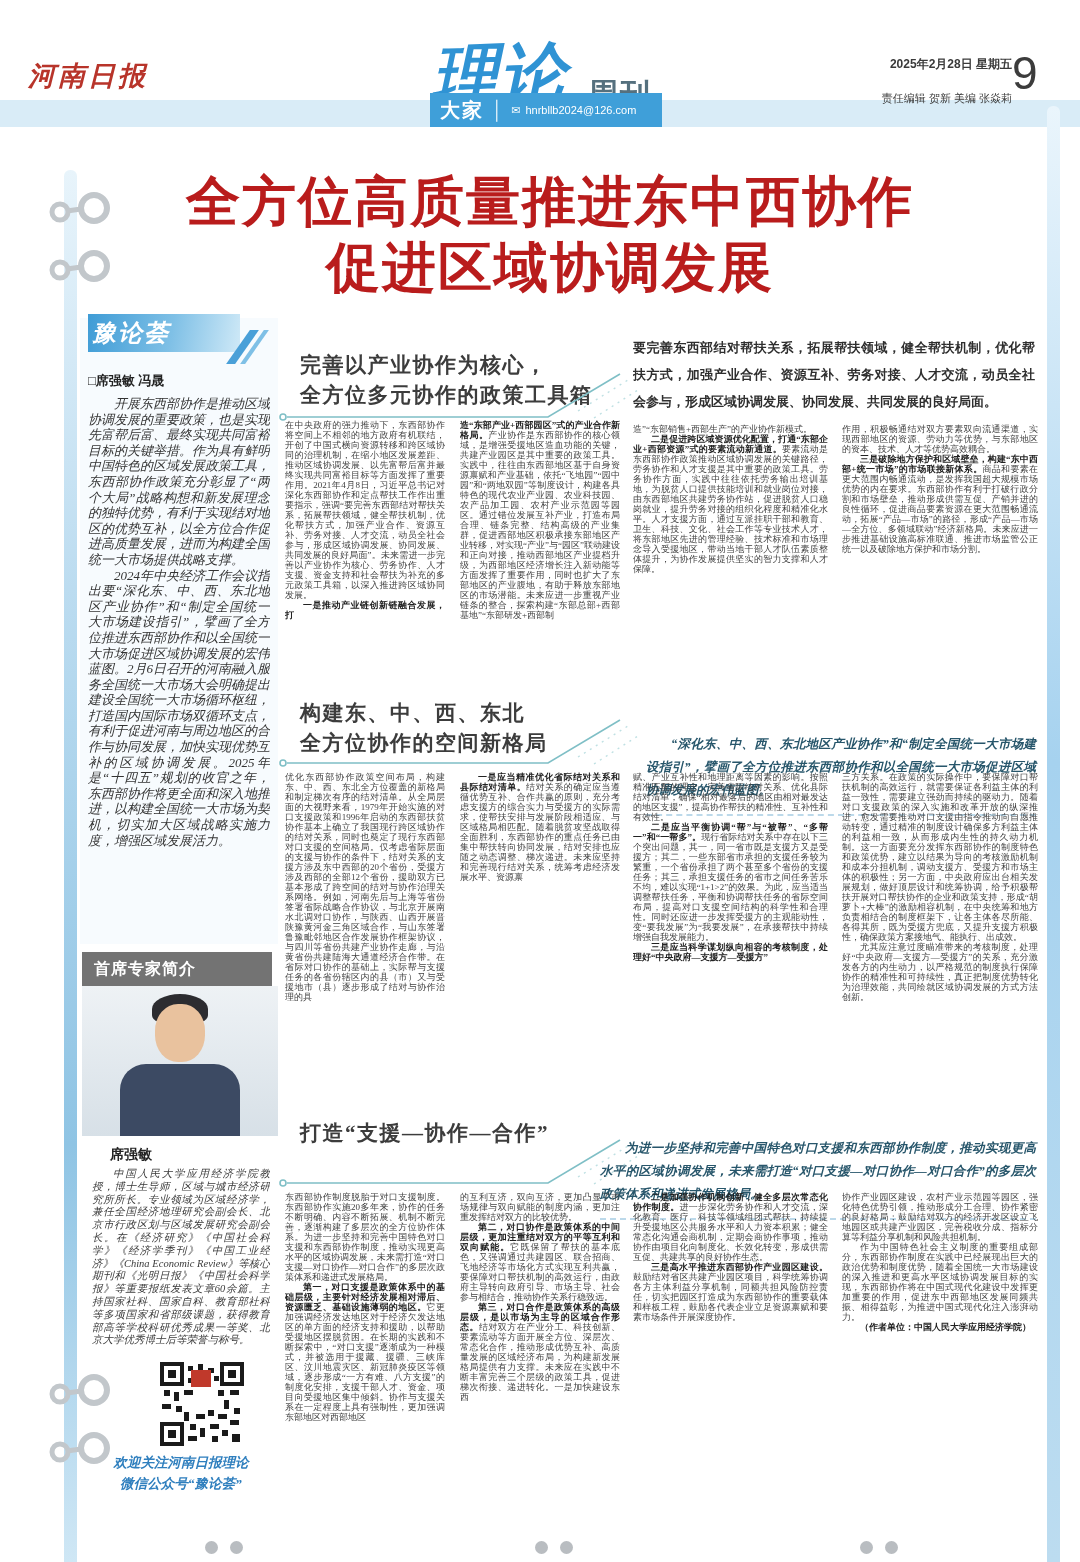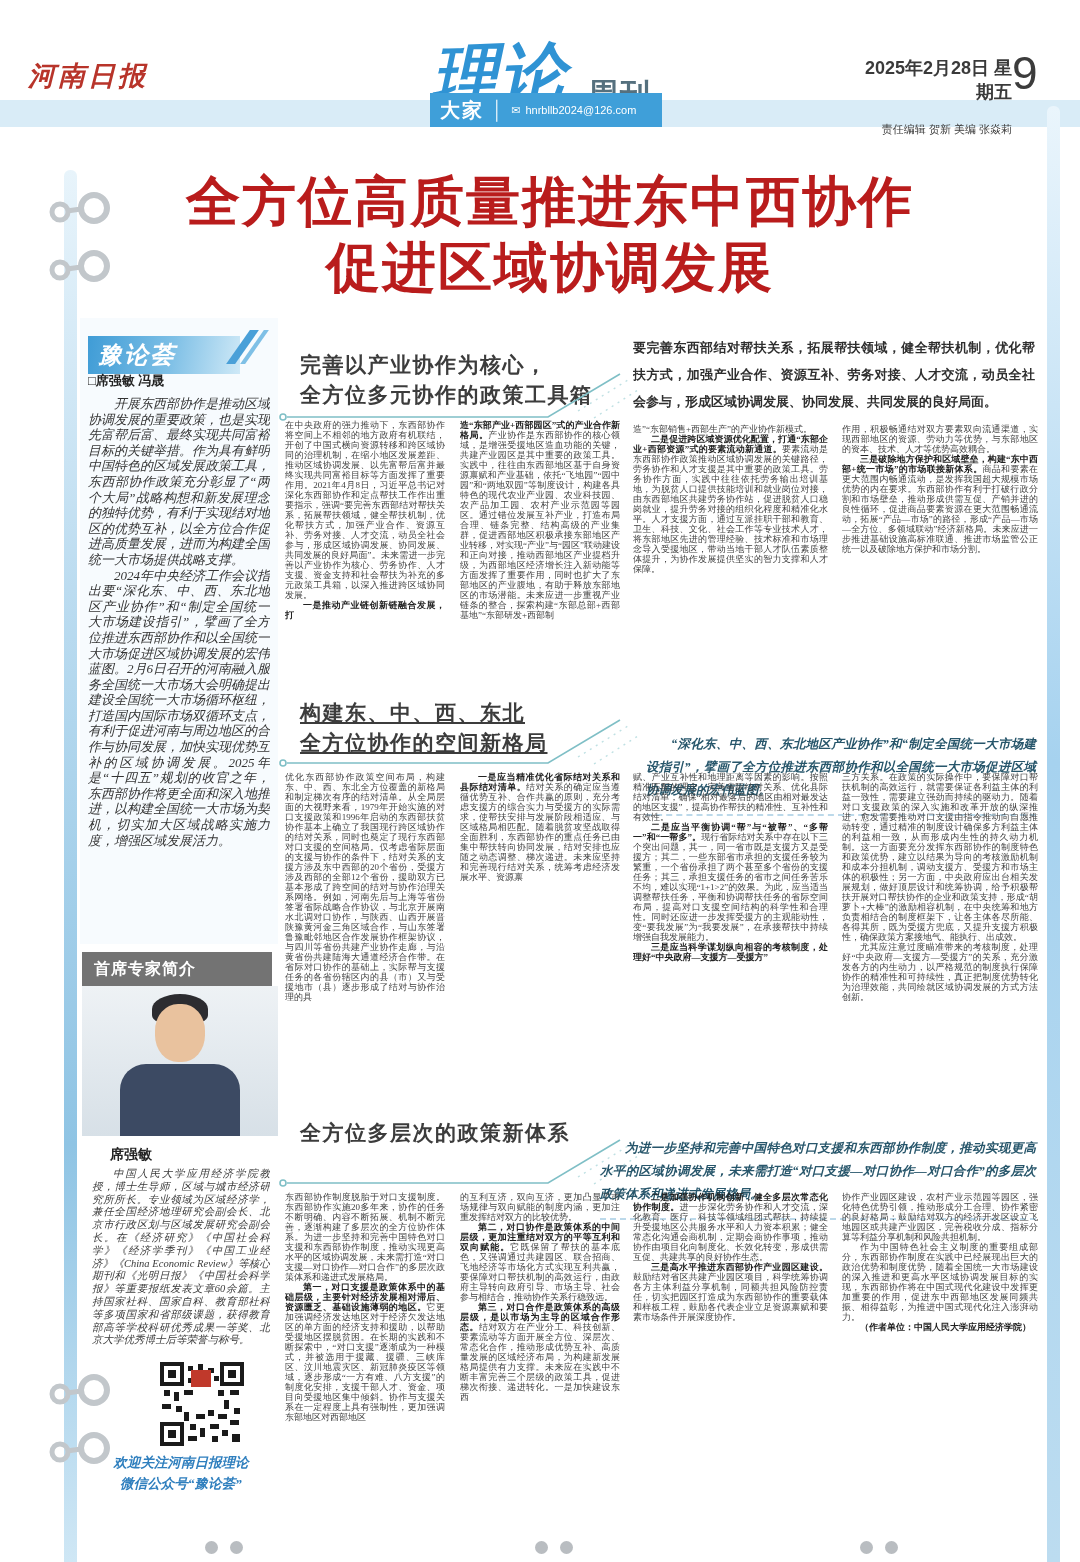--- a/index.html
+++ b/index.html
@@ -9,21 +9,21 @@
 
   
   .band{left:0;top:100px;width:1080px;height:27px;background:#d9ecf7;}
   .paper-logo{left:28px;top:58px;font-size:27px;font-weight:bold;font-style:italic;
               color:#b8342a;letter-spacing:3px;font-family:"Liberation Serif",serif;}
   .masthead-main{left:432px;top:30px;font-size:66px;font-weight:bold;font-style:italic;
                  color:#2f93d4;font-family:"Liberation Serif",serif;transform:rotate(-2deg);letter-spacing:2px;}
   .masthead-sub{left:588px;top:74px;font-size:30px;font-weight:bold;color:#54płyn;color:#55707e;letter-spacing:2px;}
   .dateblock{left:862px;top:56px;width:150px;text-align:right;color:#3a3a3a;
              font-family:"Liberation Sans",sans-serif;}
-  .dateblock .d1{font-size:18px;font-weight:bold;}
+  .dateblock .d1{font-size:12px;font-weight:bold;}
   .dateblock .d2{font-size:11px;margin-top:18px;}
   .pagenum{left:1012px;top:46px;font-size:46px;font-weight:300;color:#3c3c3c;
            font-family:"Liberation Sans",sans-serif;}
   .section-box{left:430px;top:93px;width:232px;height:34px;background:#3f9fd9;color:#fff;
                display:flex;align-items:center;padding:0 10px;box-sizing:border-box;
                font-family:"Liberation Sans",sans-serif;}
   .section-box .big{font-size:20px;font-weight:bold;letter-spacing:2px;}
   .section-box .sep{margin:0 8px;font-size:18px;opacity:.85;}
   .section-box .mail{font-size:11px;}
   .env{display:inline-block;margin-right:5px;font-size:11px;}
@@ -37,24 +37,24 @@
   .left-strip{left:64px;top:170px;width:13px;height:1392px;
               background:linear-gradient(180deg,#e8f4fb 0%,#bcdcf0 30%,#8fc4e4 70%,#cfe7f5 100%);
               border-radius:6px 6px 0 0;}
   .right-strip{left:1047px;top:106px;width:13px;height:1456px;
                background:linear-gradient(180deg,#eaf5fc 0%,#a6d2ef 45%,#bcdcf0 100%);
                border-radius:6px 6px 0 0;}
   .dot{width:13px;height:13px;border-radius:50%;background:#b9bdc1;}
 
   
   .side-tint{left:80px;top:318px;width:198px;height:626px;background:#f7fbfe;}
-  .yu-label{left:88px;top:336px;width:152px;height:38px;
+  .yu-label{left:88px;top:314px;width:152px;height:38px;
             background:linear-gradient(100deg,#3f9cd6 0%,#7fc0e6 55%,#cfe9f7 100%);
             color:#fff;font-size:24px;font-weight:bold;font-style:italic;letter-spacing:2px;
-            display:flex;align-items:center;padding-left:10px;box-sizing:border-box;}
+            display:flex;align-items:center;padding-left:4px;box-sizing:border-box;}
   .slash{left:238px;top:330px;width:9px;height:34px;background:#4aa0d8;transform:skewX(-35deg);}
   .slash2{left:252px;top:330px;width:5px;height:34px;background:#7fc0e6;transform:skewX(-35deg);}
   .byline{left:88px;top:372px;font-size:13px;font-weight:bold;color:#222;}
   .side-text{left:88px;top:396px;width:182px;height:542px;overflow:hidden;
              font-size:13px;line-height:15.6px;color:#333;font-style:italic;text-align:justify;}
   .side-text p{margin:0;text-indent:2em;}
   .expert-bar{left:82px;top:952px;width:190px;height:34px;background:#737373;color:#fff;
               font-size:16px;font-weight:bold;display:flex;align-items:center;padding-left:12px;
               box-sizing:border-box;letter-spacing:1px;font-family:"Liberation Sans",sans-serif;}
   .expert-wrap{left:82px;top:952px;width:196px;height:406px;background:#e9f4fb;z-index:-1;}
@@ -229,21 +229,21 @@
       <p class="para ni"><span>造”“东部销售+西部生产”的产业协作新模式。</span></p>
       <p class="para"><span class="lead">二是促进跨区域资源优化配置，打通“东部企业+西部资源”式的要素流动新通道。</span><span>要素流动是东西部协作政策推动区域协调发展的关键路径，劳务协作和人才支援是其中重要的政策工具。劳务协作方面，实践中往往依托劳务输出培训基地，为脱贫人口提供技能培训和就业岗位对接，由东西部地区共建劳务协作站，促进脱贫人口稳岗就业，提升劳务对接的组织化程度和精准化水平。人才支援方面，通过互派挂职干部和教育、卫生、科技、文化、社会工作等专业技术人才，将东部地区先进的管理经验、技术标准和市场理念导入受援地区，带动当地干部人才队伍素质整体提升，为协作发展提供坚实的智力支撑和人才保障。</span></p>
     </div>
   <div class="abs bodycol" style="left:842px;top:424px;width:196px;height:242px;">
       <p class="para ni"><span>作用，积极畅通结对双方要素双向流通渠道，实现西部地区的资源、劳动力等优势，与东部地区的资本、技术、人才等优势高效耦合。</span></p>
       <p class="para"><span class="lead">三是破除地方保护和区域壁垒，构建“东中西部+统一市场”的市场联接新体系。</span><span>商品和要素在更大范围内畅通流动，是发挥我国超大规模市场优势的内在要求。东西部协作有利于打破行政分割和市场壁垒，推动形成供需互促、产销并进的良性循环，促进商品要素资源在更大范围畅通流动，拓展“产品—市场”的路径，形成“产品—市场—全方位、多领域联动”经济新格局。未来应进一步推进基础设施高标准联通、推进市场监管公正统一以及破除地方保护和市场分割。</span></p>
     </div>
 
   <div class="abs pull-quote" style="left:646px;top:686px;width:390px;">“深化东、中、西、东北地区产业协作”和“制定全国统一大市场建设指引”，擘画了全方位推进东西部协作和以全国统一大市场促进区域协调发展的宏伟蓝图。</div>
 
-  <div class="abs sec-title" style="left:300px;top:698px;width:330px;text-decoration:underline;">
+  <div class="abs sec-title" style="left:300px;top:698px;width:330px;">
     <div>构建东、中、西、东北</div>
     <div>全方位协作的空间新格局</div>
   </div>
   <svg class="abs tline" style="left:278px;top:712px;" width="355" height="58">
     <circle cx="5" cy="51" r="3" fill="#fff" stroke="#7fbfc6" stroke-width="1.6"></circle>
     <path d="M9 51 H270 L342 8" fill="none" stroke="#7fbfc6" stroke-width="1.6"></path>
     <path d="M300 45 L350 14 M316 52 L360 24" fill="none" stroke="#bfe0e3" stroke-width="1.4" stroke-dasharray="2,5"></path>
   </svg>
   <div class="abs bodycol" style="left:285px;top:772px;width:160px;height:312px;">
       <p class="para ni"><span>优化东西部协作政策空间布局，构建东、中、西、东北全方位覆盖的新格局和制定梯次有序的结对清单。从全局层面的大视野来看，1979年开始实施的对口支援政策和1996年启动的东西部扶贫协作基本上确立了我国现行跨区域协作的结对关系，同时也奠定了现行东西部对口支援的空间格局。仅考虑省际层面的支援与协作的条件下，结对关系的支援方涉及东中西部的20个省份，受援方涉及西部的全部12个省份，援助双方已基本形成了跨空间的结对与协作治理关系网络。例如，河南先后与上海等省份签署省际战略合作协议，与北京开展南水北调对口协作，与陕西、山西开展晋陕豫黄河金三角区域合作，与山东签署鲁豫毗邻地区合作发展协作框架协议，与四川等省份共建产业协作走廊，与沿黄省份共建陆海大通道经济合作带。在省际对口协作的基础上，实际帮与支援任务的各省份辖区内的县（市）又与受援地市（县）逐步形成了结对与协作治理的具</span></p>
@@ -257,21 +257,21 @@
       <p class="para"><span class="lead">三是应当科学谋划纵向相容的考核制度，处理好“中央政府—支援方—受援方”</span></p>
     </div>
   <div class="abs bodycol" style="left:842px;top:772px;width:196px;height:312px;">
       <p class="para ni"><span>三方关系。在政策的实际操作中，要保障对口帮扶机制的高效运行，就需要保证各利益主体的利益一致性，需要建立强劲而持续的驱动力。随着对口支援政策的深入实施和改革开放的纵深推进，愈发需要推动对口支援由指令推动向自愿推动转变，通过精准的制度设计确保多方利益主体的利益相一致，从而形成内生性的持久动力机制。这一方面要充分发挥东西部协作的制度特色和政策优势，建立以结果为导向的考核激励机制和成本分担机制，调动支援方、受援方和市场主体的积极性；另一方面，中央政府应出台相关发展规划，做好顶层设计和统筹协调，给予积极帮扶开展对口帮扶协作的企业和政策支持，形成“胡萝卜+大棒”的激励相容机制，在中央统筹和地方负责相结合的制度框架下，让各主体各尽所能、各得其所，既为受援方兜底，又提升支援方积极性，确保政策方案接地气、能执行、出成效。</span></p>
       <p class="para"><span>尤其应注意过度瞄准带来的考核制度，处理好“中央政府—支援方—受援方”的关系，充分激发各方的内生动力，以严格规范的制度执行保障协作的精准性和可持续性，真正把制度优势转化为治理效能，共同绘就区域协调发展的方式方法创新。</span></p>
     </div>
 
   <div class="abs pull-quote" style="left:600px;top:1090px;width:436px;">为进一步坚持和完善中国特色对口支援和东西部协作制度，推动实现更高水平的区域协调发展，未来需打造“对口支援—对口协作—对口合作”的多层次政策体系和递进式发展格局。</div>
 
   <div class="abs sec-title" style="left:300px;top:1118px;width:330px;">
-    <div>全方位多层次的政策新体系</div>
+    <div>打造“支援—协作—合作”</div>
   </div>
   <svg class="abs tline" style="left:278px;top:1132px;" width="355" height="58">
     <circle cx="5" cy="51" r="3" fill="#fff" stroke="#7fbfc6" stroke-width="1.6"></circle>
     <path d="M9 51 H270 L342 8" fill="none" stroke="#7fbfc6" stroke-width="1.6"></path>
     <path d="M300 45 L350 14 M316 52 L360 24" fill="none" stroke="#bfe0e3" stroke-width="1.4" stroke-dasharray="2,5"></path>
   </svg>
   <div class="abs bodycol" style="left:285px;top:1192px;width:160px;height:348px;">
       <p class="para ni"><span>东西部协作制度脱胎于对口支援制度。东西部协作实施20多年来，协作的任务不断明确、内容不断拓展、机制不断完善，逐渐构建了多层次的全方位协作体系。为进一步坚持和完善中国特色对口支援和东西部协作制度，推动实现更高水平的区域协调发展，未来需打造“对口支援—对口协作—对口合作”的多层次政策体系和递进式发展格局。</span></p>
       <p class="para"><span class="lead">第一，对口支援是政策体系中的基础层级，主要针对经济发展相对滞后、资源匮乏、基础设施薄弱的地区。</span><span>它更加强调经济发达地区对于经济欠发达地区的单方面的经济支持和援助，以帮助受援地区摆脱贫困。在长期的实践和不断探索中，“对口支援”逐渐成为一种模式，并被选用于援藏、援疆、三峡库区、汶川地震灾区、新冠肺炎疫区等领域，逐步形成“一方有难、八方支援”的制度化安排，支援干部人才、资金、项目向受援地区集中倾斜。协作与支援关系在一定程度上具有强制性，更加强调东部地区对西部地区</span></p>
     </div>

